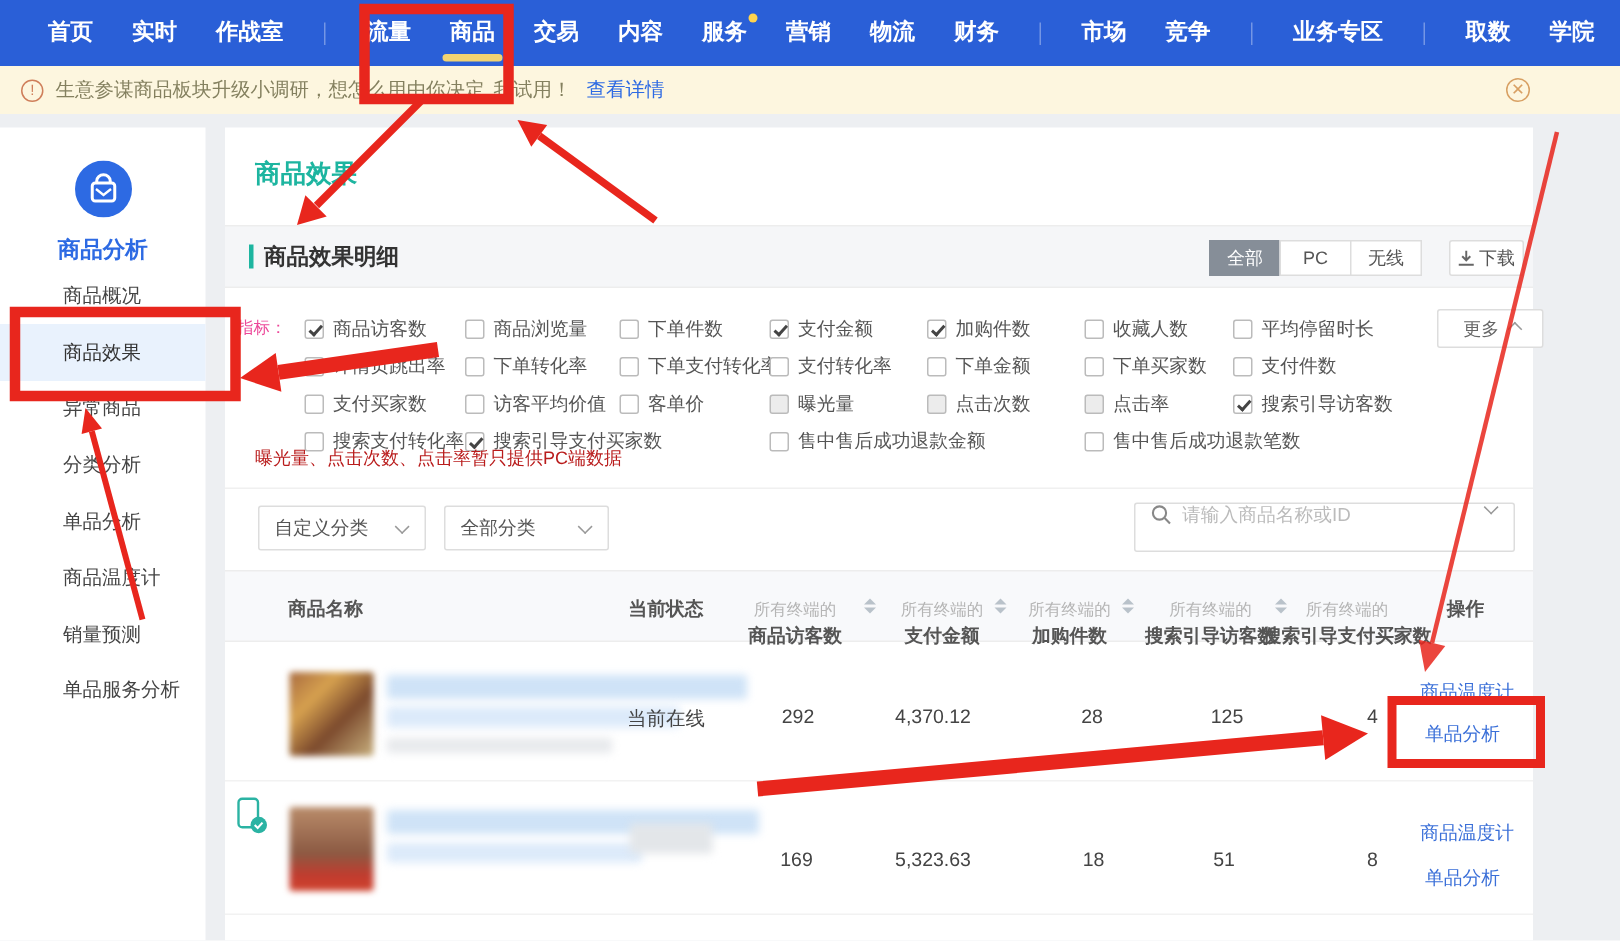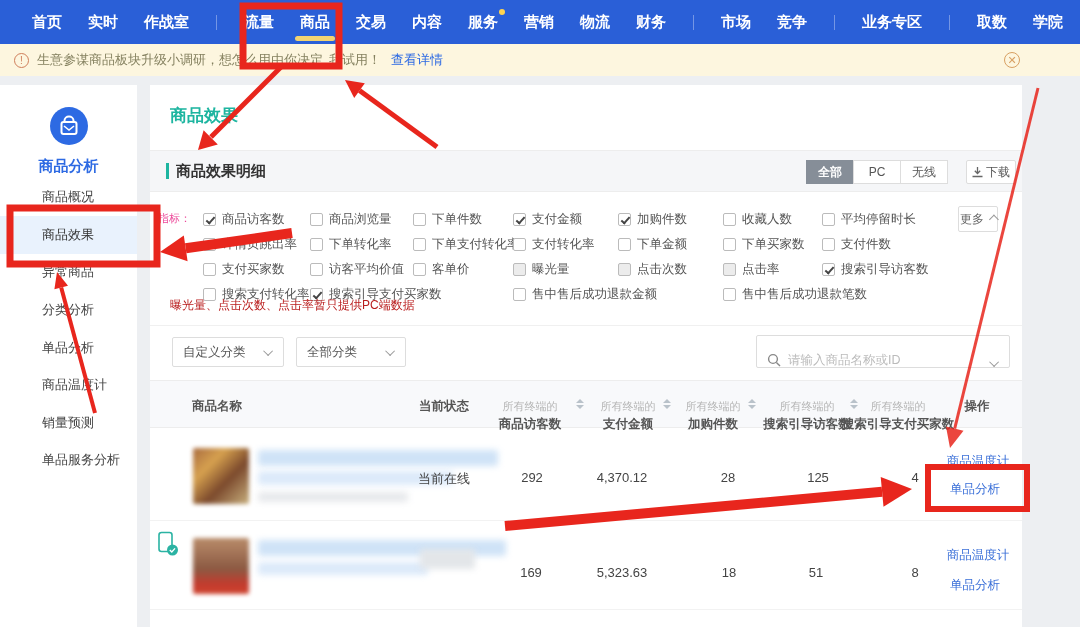--- a/index.html
+++ b/index.html
@@ -52,46 +52,46 @@
   .cal-glyph::before, .cal-glyph::after { content:""; position:absolute; top:-3px; width:2px; height:3px; background:#8a8a8a;}
   .cal-glyph::before{ left:2px;} .cal-glyph::after{ right:2px;}
   
   .band { position:absolute; left:0; top:65px; width:872px; height:42px; background:#f5f6f8;
           border-top:1px solid #ededed; border-bottom:1px solid #ededed;}
   .band-bar { position:absolute; left:16px; top:78px; width:3px; height:16px; background:#1db5a0;}
   .band-title { position:absolute; left:26px; top:77px; font-size:15px; font-weight:bold; color:#333;}
   .seg { position:absolute; left:657px; top:75px; display:flex; }
   .seg .sg { width:48px; height:24px; line-height:22px; text-align:center; font-size:12px;
              color:#555; background:#fff; border:1px solid #ddd; margin-left:-1px; cursor:pointer;}
-  .seg .sg.active { background:#868e98; border-color:#868e98; color:#fff;font-weight:bold; }
+  .seg .sg.active { background:#868e98; border-color:#868e98; color:#fff; }
   .dl-btn { position:absolute; left:816px; top:75px; width:50px; height:24px; border:1px solid #ddd;
             background:#fff; border-radius:2px; font-size:12px; color:#555; display:flex;
             align-items:center; justify-content:center; gap:3px; cursor:pointer;}
   
   .m-label { position:absolute; left:8px; top:126px; font-size:11px; color:#ec4899; }
   .metric { position:absolute; display:flex; align-items:center; gap:6px; cursor:pointer; height:16px;}
   .cb { width:13px; height:13px; border:1px solid #bbb; border-radius:2px; background:#fff; position:relative; flex:none;}
   .cb.on::after { content:""; position:absolute; left:2px; top:3px; width:7px; height:3px;
                   border-left:2px solid #444; border-bottom:2px solid #444; transform:rotate(-48deg);}
   .cb.dis { background:#ececec; }
   .ml { font-size:12.5px; color:#555; white-space:nowrap; }
   .m-note { position:absolute; left:20px; top:212px; font-size:12px; color:#b91c1c; }
-  .more-btn { position:absolute; left:808px; top:121px; width:40px; height:26px; border:1px solid #ddd;
+  .more-btn { position:absolute; left:808px; top:121px; width:71px; height:26px; border:1px solid #ddd;
               border-radius:2px; background:#fff; font-size:12px; color:#666; display:flex;
               align-items:center; justify-content:center; gap:5px; cursor:pointer;}
   .chev { width:7px; height:7px; border-left:1px solid #999; border-bottom:1px solid #999; display:inline-block;}
   .chev.up { transform:rotate(135deg) translate(-1px,-1px); }
   .chev.down { transform:rotate(-45deg) translateY(-2px); }
   .hline { position:absolute; left:0; top:240px; width:872px; height:1px; background:#f0f0f0; }
   
   .dd { position:absolute; top:252px; height:30px; border:1px solid #ddd; border-radius:2px; background:#fff;
         font-size:12.5px; color:#555; display:flex; align-items:center; justify-content:space-between;
         padding:0 10px; cursor:pointer;}
   .search { position:absolute; left:606px; top:250px; width:254px; height:33px; border:1px solid #ddd;
-        border-radius:2px; background:#fff; display:flex; align-items:flex-end; padding:0 10px; gap:7px;}
+        border-radius:2px; background:#fff; display:flex; align-items:flex-start; padding:0 10px; gap:7px;}
   .search input { border:none; outline:none; flex:1; font-size:12.5px; color:#555; background:transparent;
         font-family:inherit;}
   .search input::placeholder { color:#bbb; }
   
   .thead { position:absolute; left:0; top:295px; width:872px; height:48px; background:#f8f9fb;
            border-top:1px solid #ededed; border-bottom:1px solid #ededed; }
   .th { position:absolute; font-size:12.5px; color:#555; font-weight:bold; top:17px; transform:translateX(-50%); white-space:nowrap;}
   .th.left { transform:none; }
   .th2 { position:absolute; transform:translateX(-50%); text-align:center; top:18px; white-space:nowrap;}
   .th2 i { display:block; font-style:normal; font-size:11px; color:#b5b5b5; }

